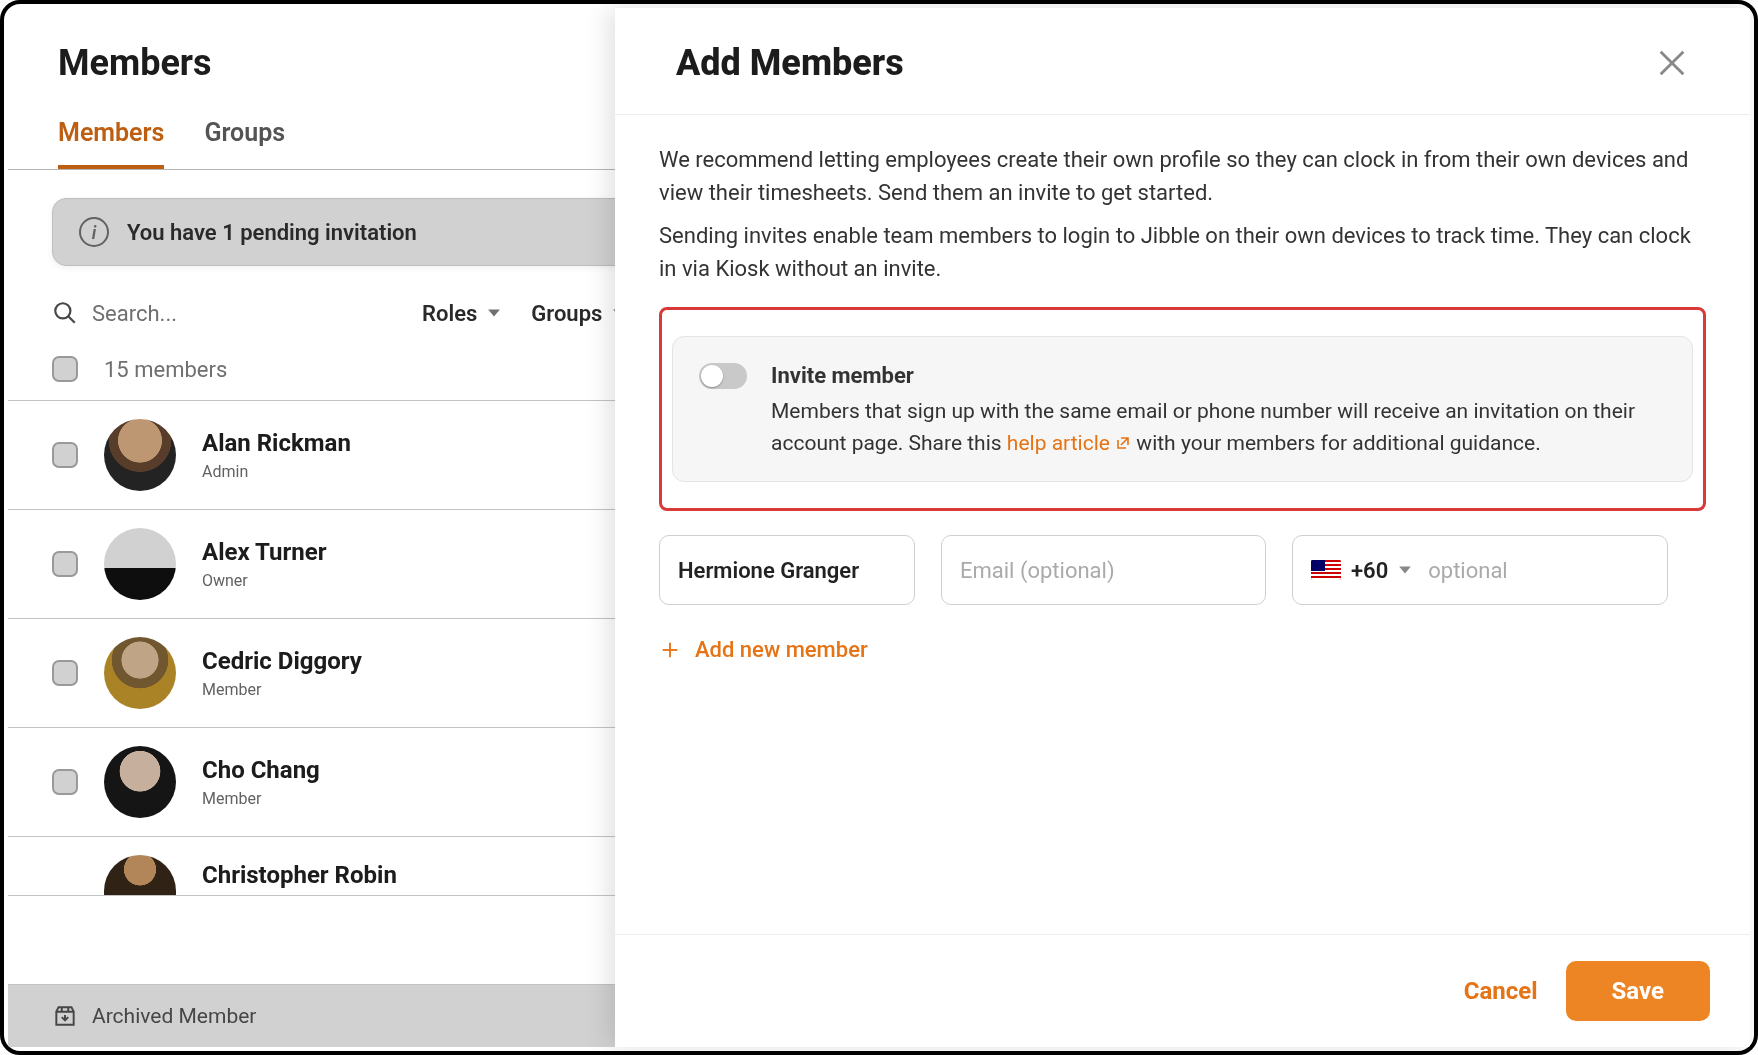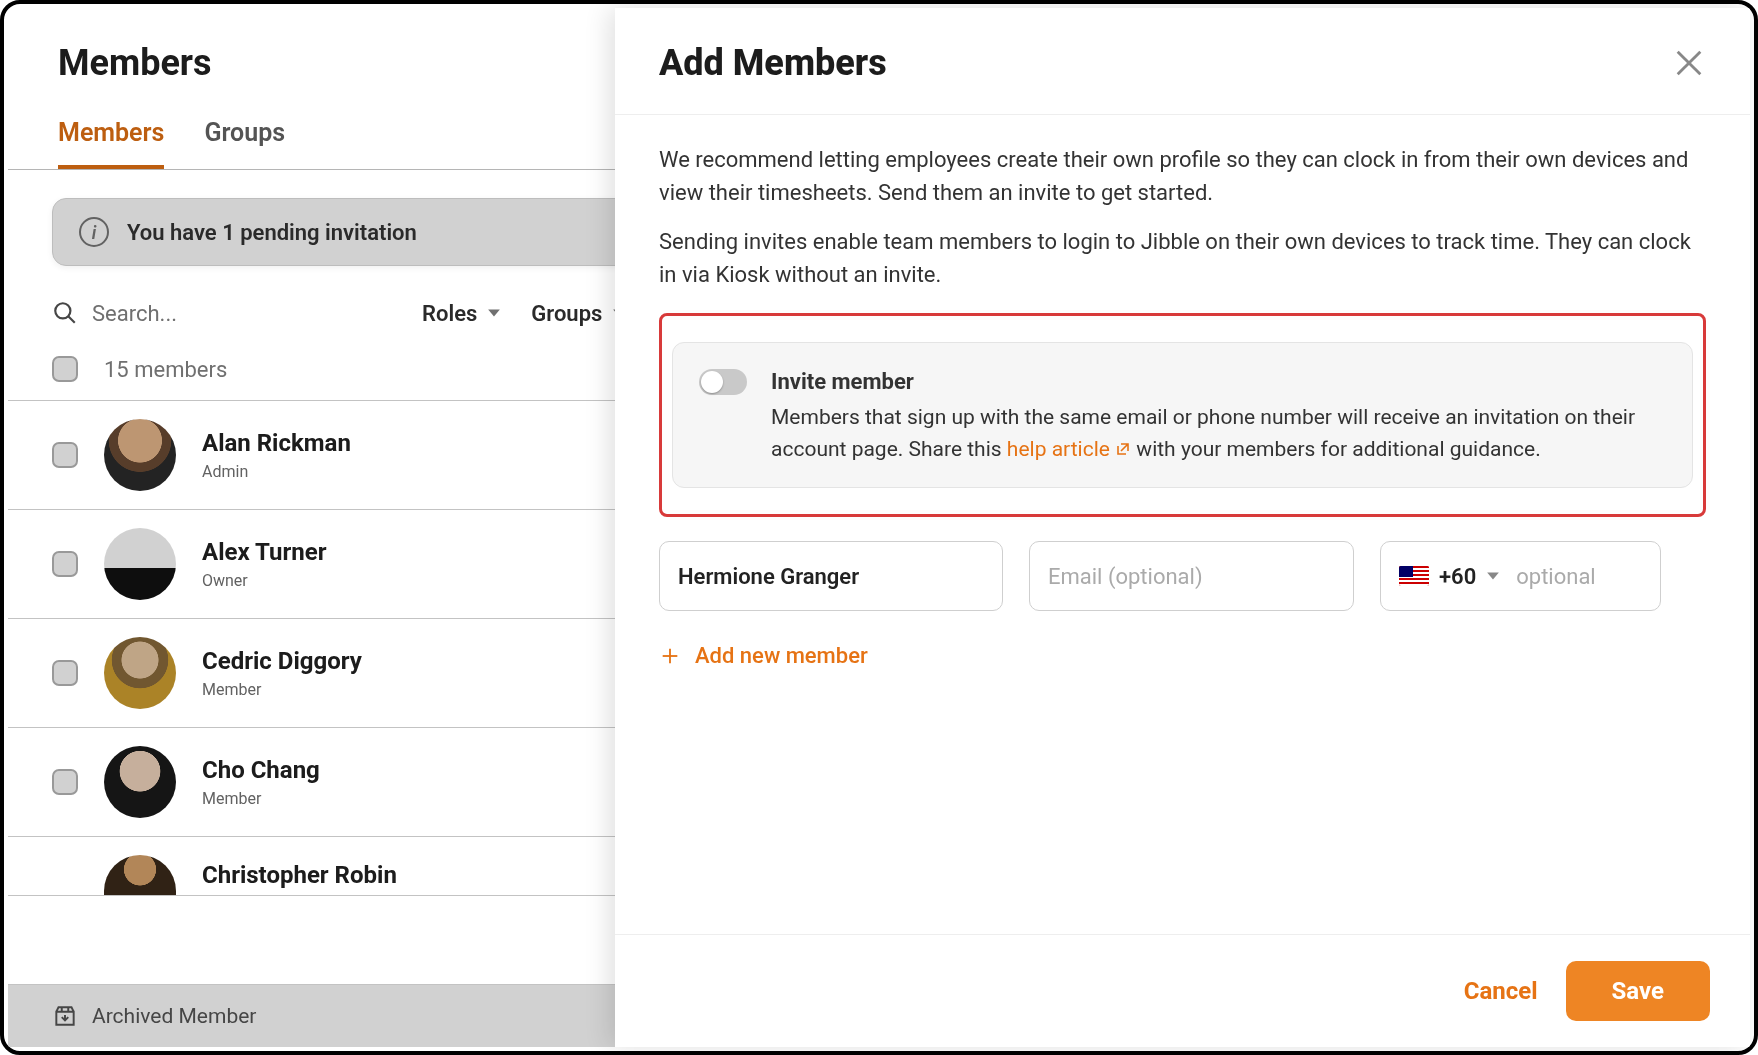--- a/index.html
+++ b/index.html
@@ -27,47 +27,47 @@
   .avatar { width:72px; height:72px; border-radius:50%; background:#ccc; display:flex; align-items:center; justify-content:center; font-size:26px; color:#555; overflow:hidden;}
   .row-texts { display:flex; flex-direction:column; }
   .row-name { font-size:24px; font-weight:700; color:#222; }
   .row-role { font-size:16px; color:#777; margin-top:5px;}
 
   .footer-bg { position:absolute; bottom:0; left:0; right:0; padding: 18px 44px; display:flex; align-items:center; gap:14px; color:#555; font-size:21px; border-top:1px solid #eee; background:#fff;}
   .footer-bg svg { width:26px; height:26px; stroke:#555; fill:none;}
 
   
   .panel { position:absolute; top:4px; right:4px; bottom:4px; width: 1135px; background:#fff; display:flex; flex-direction:column; box-shadow: -6px 0 24px rgba(0,0,0,.12);}
-  .panel-head { display:flex; align-items:center; justify-content:space-between; padding: 34px 44px 30px; border-bottom:1px solid #eee;}
+  .panel-head { display:flex; align-items:center; justify-content:space-between; padding: 34px 61px 30px; border-bottom:1px solid #eee;}
   .panel-title { font-size:36px; font-weight:800; color:#1c1c1c; }
   .close-btn { width:34px; height:34px; color:#888; cursor:pointer;}
   .close-btn svg { width:100%; height:100%; stroke:#888; fill:none; stroke-width:2;}
 
   .panel-body { flex:1; overflow:auto; padding: 28px 44px; font-size:22px; color:#333; line-height:1.5;}
 
   .modal-tabs { display:flex; margin-top: 28px; border-bottom:1px solid #e2e2e2;}
   .modal-tab { flex:1; text-align:center; padding: 14px 0 18px; font-size:24px; font-weight:600; color:#444;}
   .modal-tab.active { color:#e67314; border-bottom:4px solid #e67314;}
 
-  .sub-desc { margin-top: 16px; font-size:22px; color:#333;}
+  .sub-desc { margin-top: 10px; font-size:22px; color:#333;}
 
   .highlight-box-wrap { margin-top: 22px; border:3px solid #d83a3a; border-radius:8px; padding:26px 10px;}
   .toggle-card { border:1px solid #e4e4e4; background:#f6f6f6; border-radius:12px; padding: 22px 26px; display:flex; gap:24px;}
   .toggle { width:48px; height:26px; background:#c9c9c9; border-radius:20px; position:relative; flex-shrink:0; margin-top:4px;}
   .toggle::after { content:""; position:absolute; left:2px; top:2px; width:22px; height:22px; background:#fff; border-radius:50%; box-shadow:0 1px 2px rgba(0,0,0,.3);}
   .toggle-texts { font-size:21px; color:#333;}
   .toggle-title { font-weight:700; margin-bottom:4px; font-size:22px;}
   .link { color:#e67314;}
   .ext-icon { display:inline-block; width:16px; height:16px; vertical-align:-1px;}
 
   .form-row { display:flex; gap:26px; margin-top: 24px;}
   .field { border:1.5px solid #cfcfcf; border-radius:10px; height:70px; display:flex; align-items:center; padding: 0 18px; font-size:22px; }
-  .name-field { width: 344px; font-weight:600; color:#222;}
+  .name-field { width: 256px; font-weight:600; color:#222;}
   .email-field { width: 325px; color:#aaa;}
-  .phone-field { width: 281px; gap:10px; color:#222;}
+  .phone-field { width: 376px; gap:10px; color:#222;}
   .prefix { display:flex; align-items:center; gap:10px; font-weight:600;}
   .flag { width:30px; height:20px; position:relative; background:#cc0001; overflow:hidden; border-radius:2px;}
   .flag::before { content:""; position:absolute; inset:0; background: repeating-linear-gradient(#cc0001 0 2px, #fff 2px 4px);}
   .flag::after { content:""; position:absolute; left:0; top:0; width:14px; height:11px; background:#010066;}
   .phone-placeholder { color:#aaa; margin-left:6px;}
   .mini-chev { width:14px; height:14px; }
 
   .add-row { display:flex; align-items:center; gap:14px; margin-top: 28px; color:#e67314; font-size:22px; font-weight:500;}
   .plus { width:22px; height:22px; stroke:#e67314; }
 

